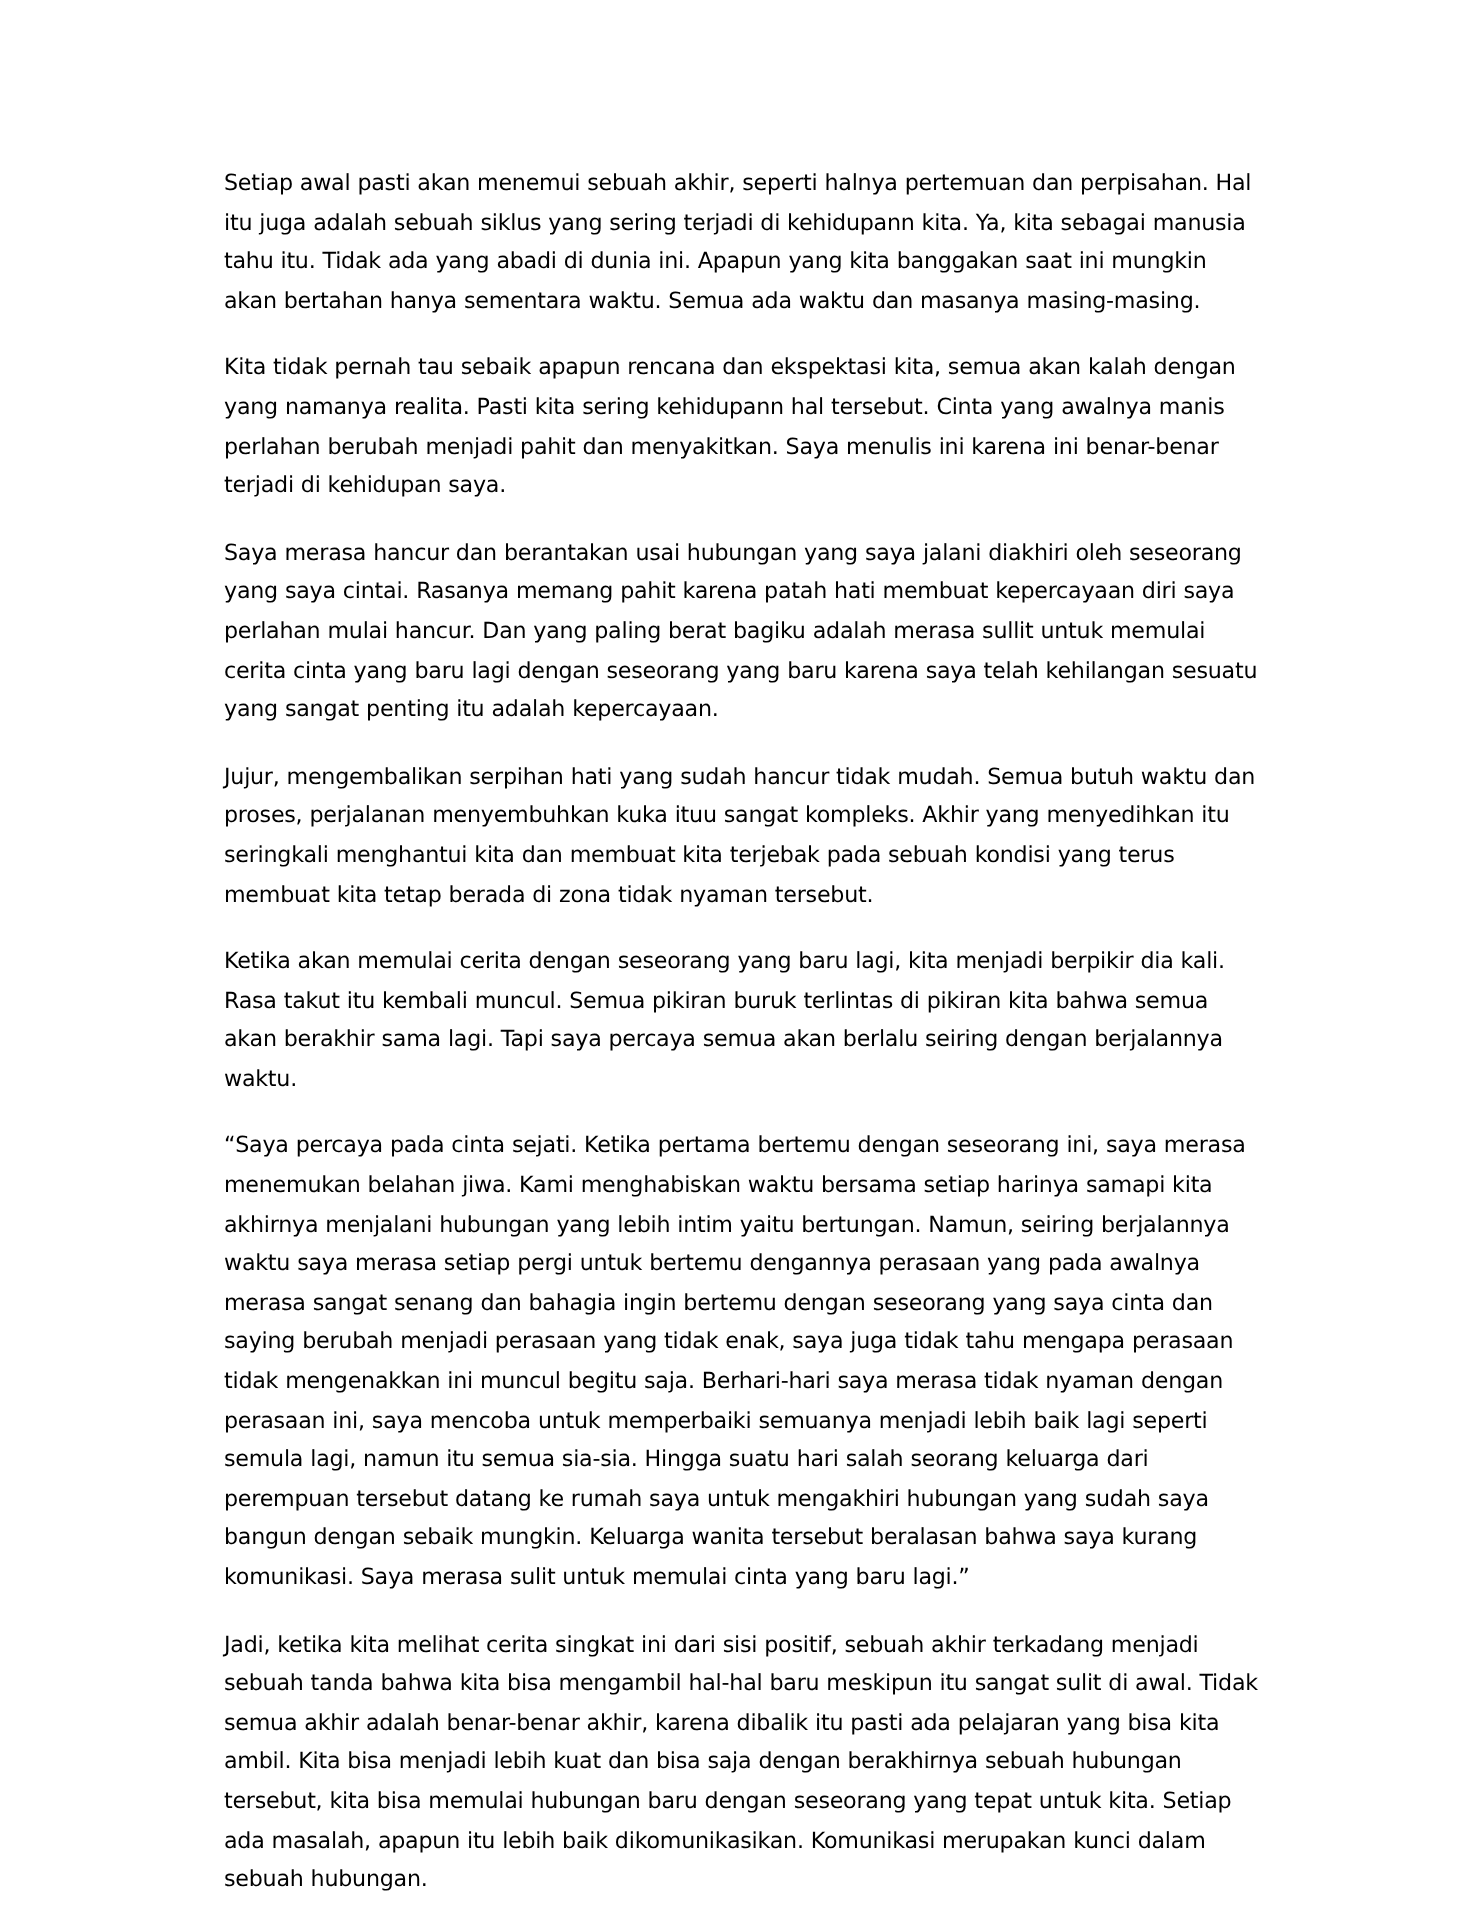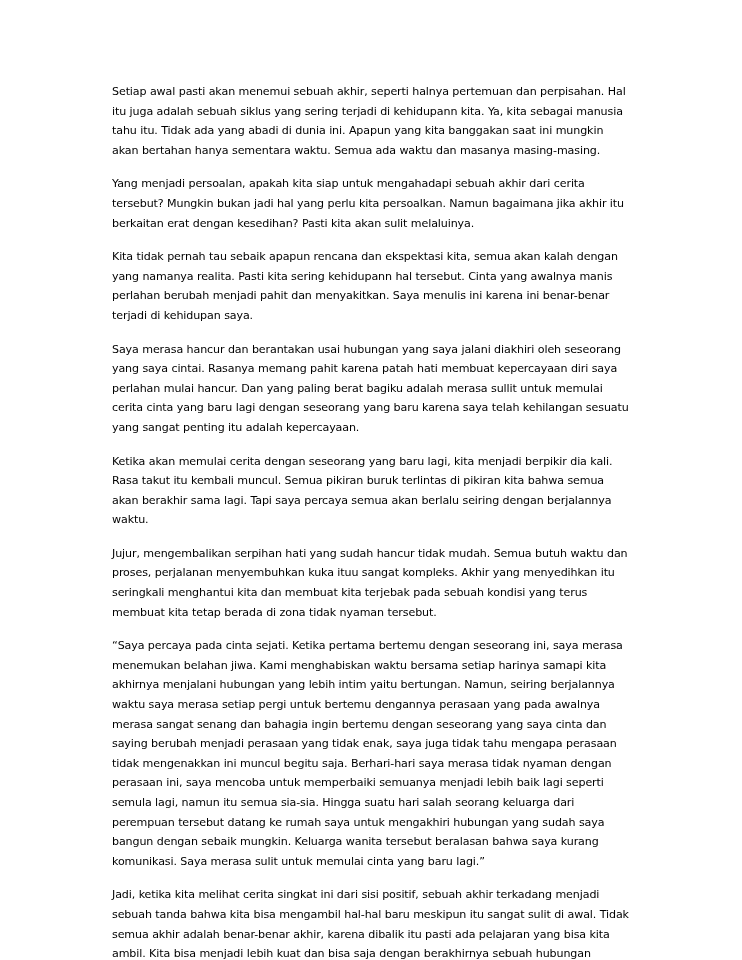--- a/index.html
+++ b/index.html
@@ -40,21 +40,20 @@
   .para:last-child {
     margin-bottom: 0;
   }
 </style>
 </head>
 <body>
 
 <div class="page">
   <div class="doc-body">
     <p class="para">Setiap awal pasti akan menemui sebuah akhir, seperti halnya pertemuan dan perpisahan. Hal itu juga adalah sebuah siklus yang sering terjadi di kehidupann kita. Ya, kita sebagai manusia tahu itu. Tidak ada yang abadi di dunia ini. Apapun yang kita banggakan saat ini mungkin akan bertahan hanya sementara waktu. Semua ada waktu dan masanya masing-masing.</p>
-    <p class="para">Yang menjadi persoalan, apakah kita siap untuk mengahadapi sebuah akhir dari cerita tersebut? Mungkin bukan jadi hal yang perlu kita persoalkan. Namun bagaimana jika akhir itu berkaitan erat dengan kesedihan? Pasti kita akan sulit melaluinya.</p>
     <p class="para">Kita tidak pernah tau sebaik apapun rencana dan ekspektasi kita, semua akan kalah dengan yang namanya realita. Pasti kita sering kehidupann hal tersebut. Cinta yang awalnya manis perlahan berubah menjadi pahit dan menyakitkan. Saya menulis ini karena ini benar-benar terjadi di kehidupan saya.</p>
     <p class="para">Saya merasa hancur dan berantakan usai hubungan yang saya jalani diakhiri oleh seseorang yang saya cintai. Rasanya memang pahit karena patah hati membuat kepercayaan diri saya perlahan mulai hancur. Dan yang paling berat bagiku adalah merasa sullit untuk memulai cerita cinta yang baru lagi dengan seseorang yang baru karena saya telah kehilangan sesuatu yang sangat penting itu adalah kepercayaan.</p>
+    <p class="para">Jujur, mengembalikan serpihan hati yang sudah hancur tidak mudah. Semua butuh waktu dan proses, perjalanan menyembuhkan kuka ituu sangat kompleks. Akhir yang menyedihkan itu seringkali menghantui kita dan membuat kita terjebak pada sebuah kondisi yang terus membuat kita tetap berada di zona tidak nyaman tersebut.</p>
     <p class="para">Ketika akan memulai cerita dengan seseorang yang baru lagi, kita menjadi berpikir dia kali. Rasa takut itu kembali muncul. Semua pikiran buruk terlintas di pikiran kita bahwa semua akan berakhir sama lagi. Tapi saya percaya semua akan berlalu seiring dengan berjalannya waktu.</p>
-    <p class="para">Jujur, mengembalikan serpihan hati yang sudah hancur tidak mudah. Semua butuh waktu dan proses, perjalanan menyembuhkan kuka ituu sangat kompleks. Akhir yang menyedihkan itu seringkali menghantui kita dan membuat kita terjebak pada sebuah kondisi yang terus membuat kita tetap berada di zona tidak nyaman tersebut.</p>
     <p class="para">“Saya percaya pada cinta sejati. Ketika pertama bertemu dengan seseorang ini, saya merasa menemukan belahan jiwa. Kami menghabiskan waktu bersama setiap harinya samapi kita akhirnya menjalani hubungan yang lebih intim yaitu bertungan. Namun, seiring berjalannya waktu saya merasa setiap pergi untuk bertemu dengannya perasaan yang pada awalnya merasa sangat senang dan bahagia ingin bertemu dengan seseorang yang saya cinta dan saying berubah menjadi perasaan yang tidak enak, saya juga tidak tahu mengapa perasaan tidak mengenakkan ini muncul begitu saja. Berhari-hari saya merasa tidak nyaman dengan perasaan ini, saya mencoba untuk memperbaiki semuanya menjadi lebih baik lagi seperti semula lagi, namun itu semua sia-sia. Hingga suatu hari salah seorang keluarga dari perempuan tersebut datang ke rumah saya untuk mengakhiri hubungan yang sudah saya bangun dengan sebaik mungkin. Keluarga wanita tersebut beralasan bahwa saya kurang komunikasi. Saya merasa sulit untuk memulai cinta yang baru lagi.”</p>
     <p class="para">Jadi, ketika kita melihat cerita singkat ini dari sisi positif, sebuah akhir terkadang menjadi sebuah tanda bahwa kita bisa mengambil hal-hal baru meskipun itu sangat sulit di awal. Tidak semua akhir adalah benar-benar akhir, karena dibalik itu pasti ada pelajaran yang bisa kita ambil. Kita bisa menjadi lebih kuat dan bisa saja dengan berakhirnya sebuah hubungan tersebut, kita bisa memulai hubungan baru dengan seseorang yang tepat untuk kita. Setiap ada masalah, apapun itu lebih baik dikomunikasikan. Komunikasi merupakan kunci dalam sebuah hubungan.</p>
   </div>
 </div>
 
 </body></html>

